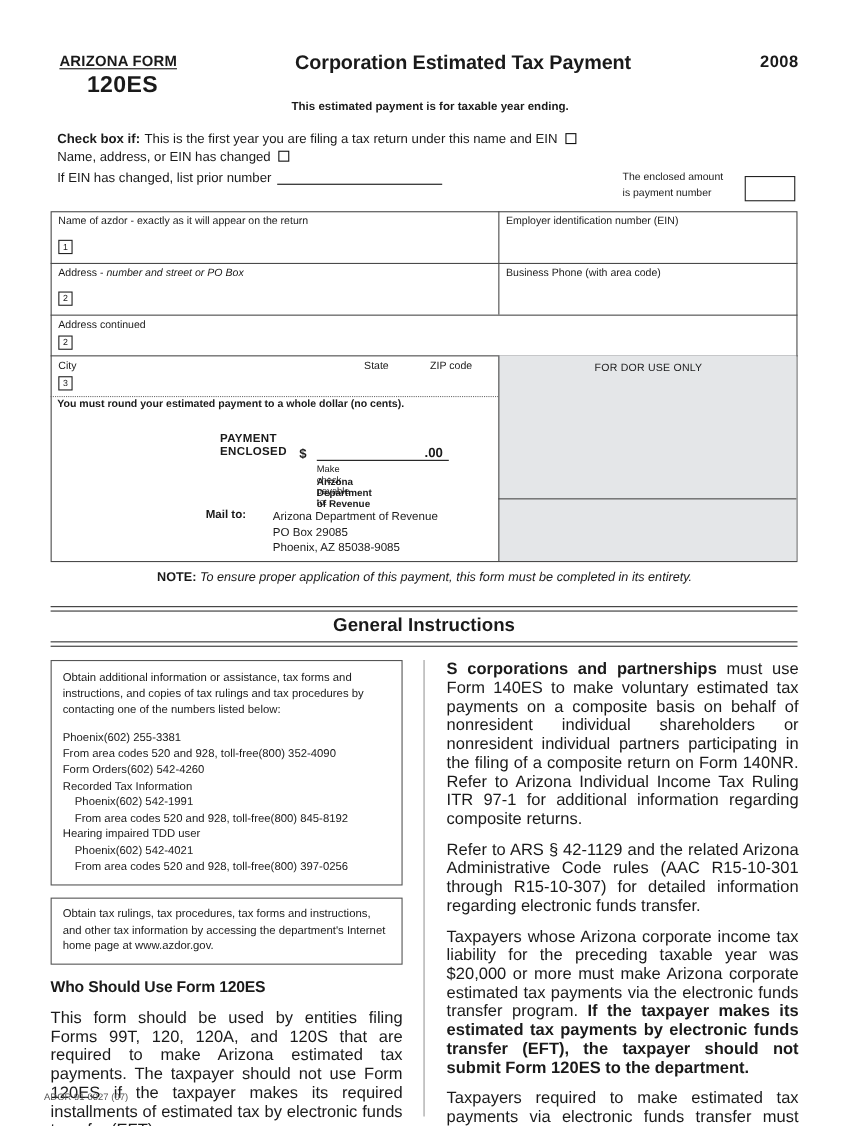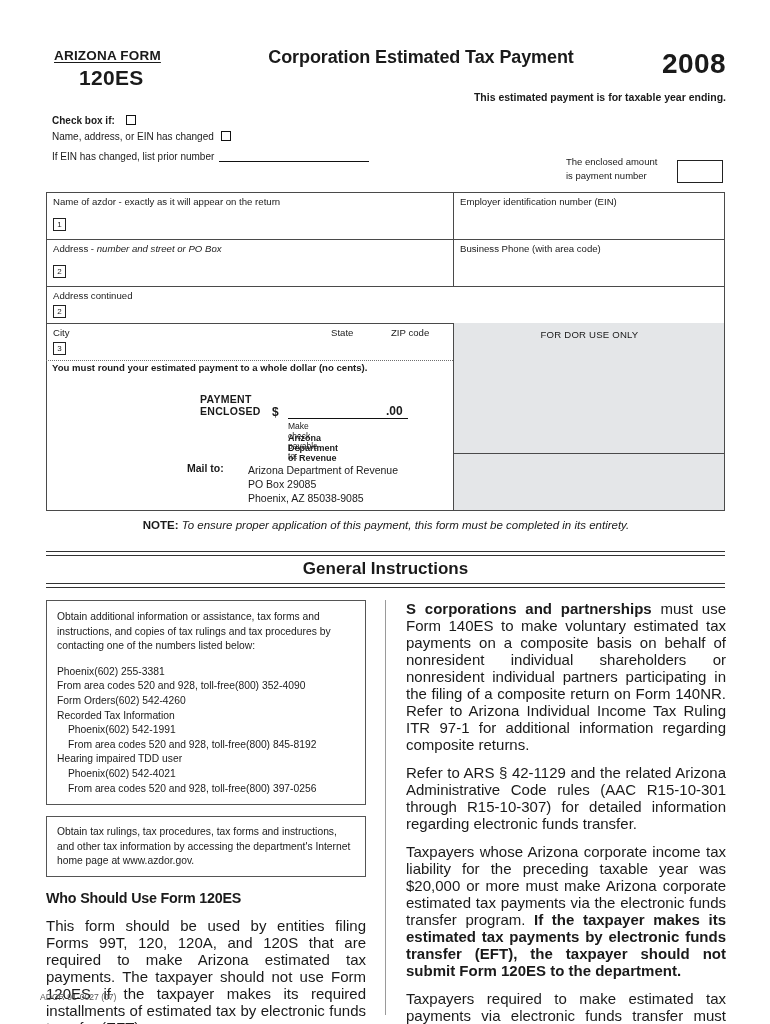--- a/index.html
+++ b/index.html
@@ -24,30 +24,30 @@
   .form-no {
     position:absolute; left:33px; top:20px;
     font-size:21px; font-weight:bold; letter-spacing:.3px;
   }
   .main-title {
     position:absolute; left:200px; top:1px; width:350px; text-align:center;
     font-size:18px; font-weight:bold; letter-spacing:-.1px;
   }
   .year {
     position:absolute; right:0px; top:2px;
-    font-size:28px; font-weight:bold; letter-spacing:.4px;
+    font-size:15px; font-weight:bold; letter-spacing:.4px;
   }
   .subtitle {
     position:absolute; left:46px; top:91px; width:680px;
-    text-align:right; font-size:10.5px; font-weight:bold;
+    text-align:center; font-size:10.5px; font-weight:bold;
     padding-left:10px;
   }
 
   
-  .checkblock { position:absolute; left:52px; top:112px; width:560px; font-size:10px; }
+  .checkblock { position:absolute; left:52px; top:118px; width:560px; font-size:12px; }
   .cbrow { display:flex; align-items:center; height:16px; }
   .cbrow .b { font-weight:bold; margin-right:4px; }
   .cbox {
     display:inline-block; width:10px; height:10px;
     border:1.4px solid #111; margin-left:7px; background:#fff;
   }
   .ein-line { display:flex; align-items:flex-end; height:17px; margin-top:1px;}
   .ruled { display:inline-block; width:150px; border-bottom:1px solid #111; margin-left:5px; height:11px;}
 
   .encl {
@@ -159,20 +159,21 @@
     <div class="az-form">ARIZONA FORM</div>
     <div class="form-no">120ES</div>
     <div class="main-title">Corporation Estimated Tax Payment</div>
     <div class="year">2008</div>
   </div>
   <div class="subtitle">This estimated payment is for taxable year ending.</div>
 
   <div class="checkblock">
     <div class="cbrow">
       <span class="b">Check box if:</span>
+      <span>This is the first year you are filing a tax return under this name and EIN</span>
       <span class="cbox"></span>
     </div>
     <div class="cbrow">
       <span>Name, address, or EIN has changed</span>
       <span class="cbox"></span>
     </div>
     <div class="ein-line">
       <span>If EIN has changed, list prior number</span>
       <span class="ruled"></span>
     </div>

